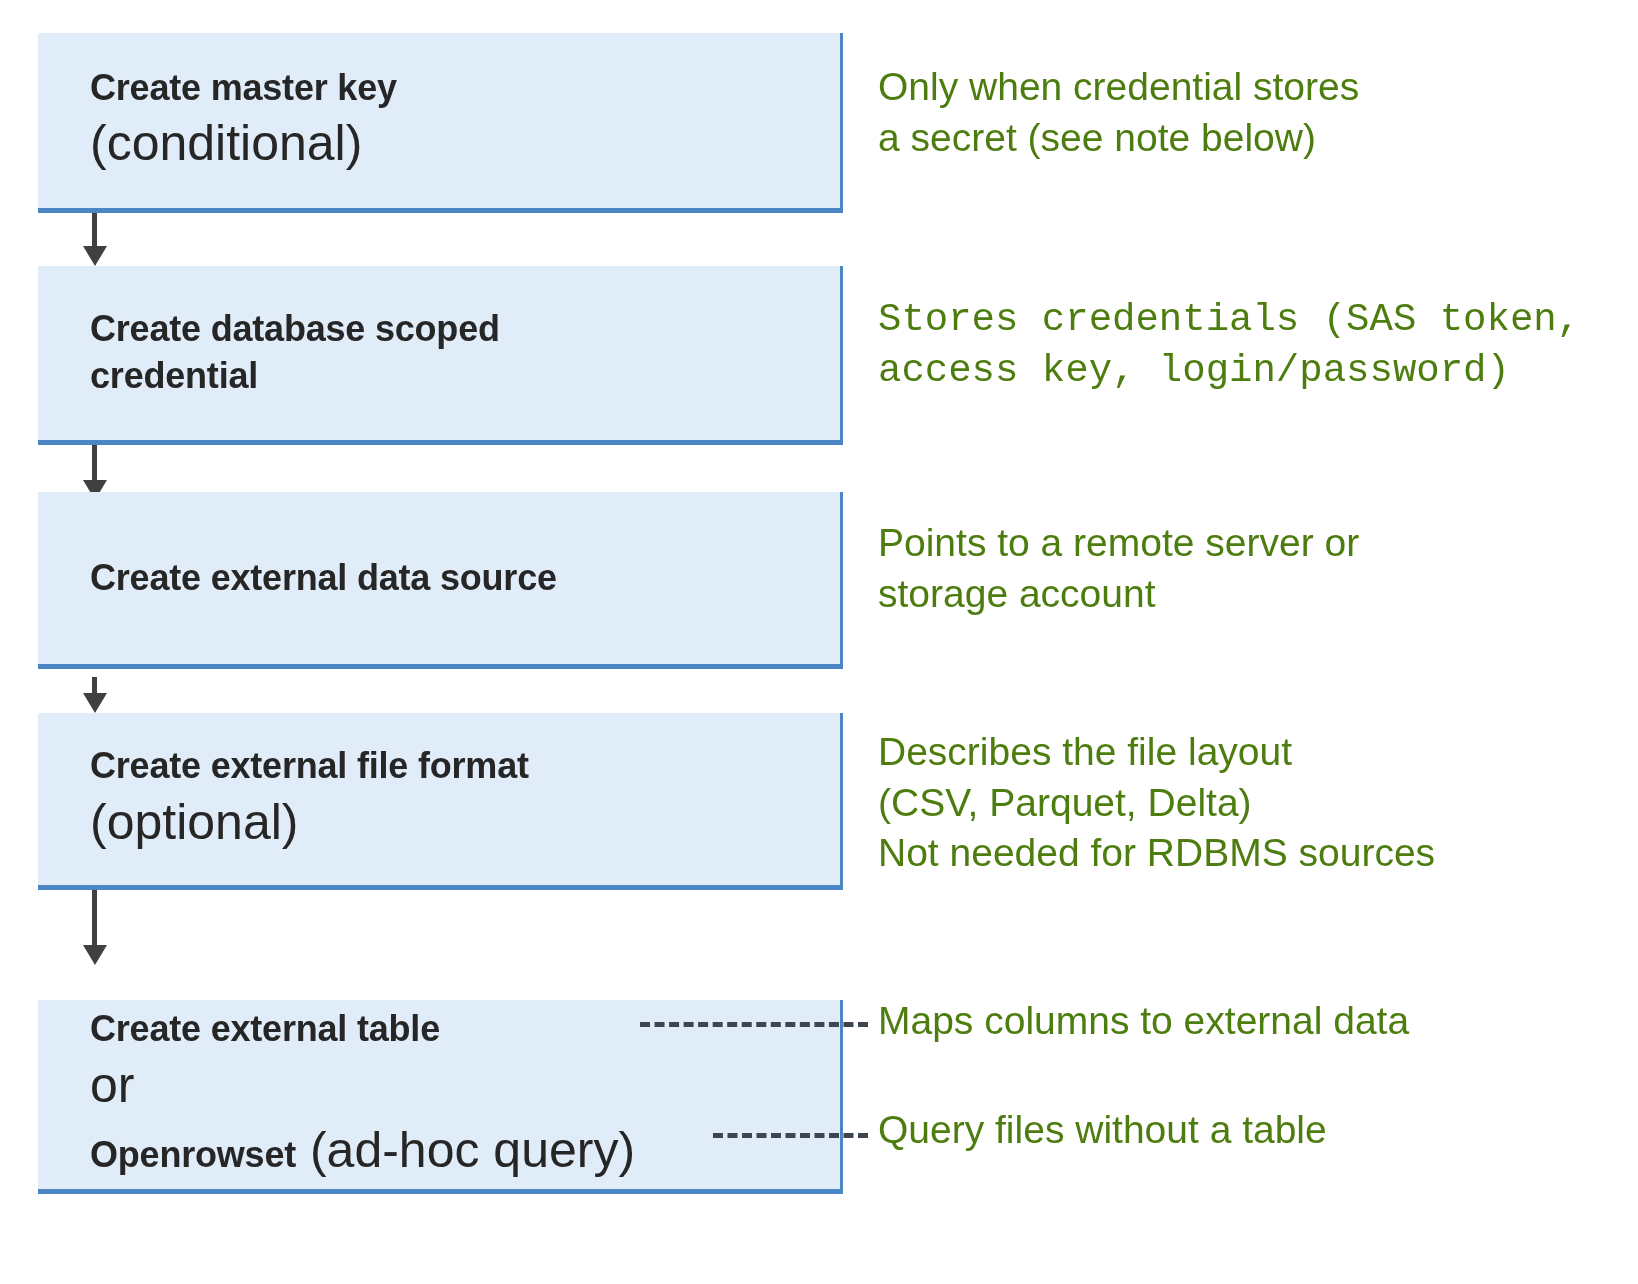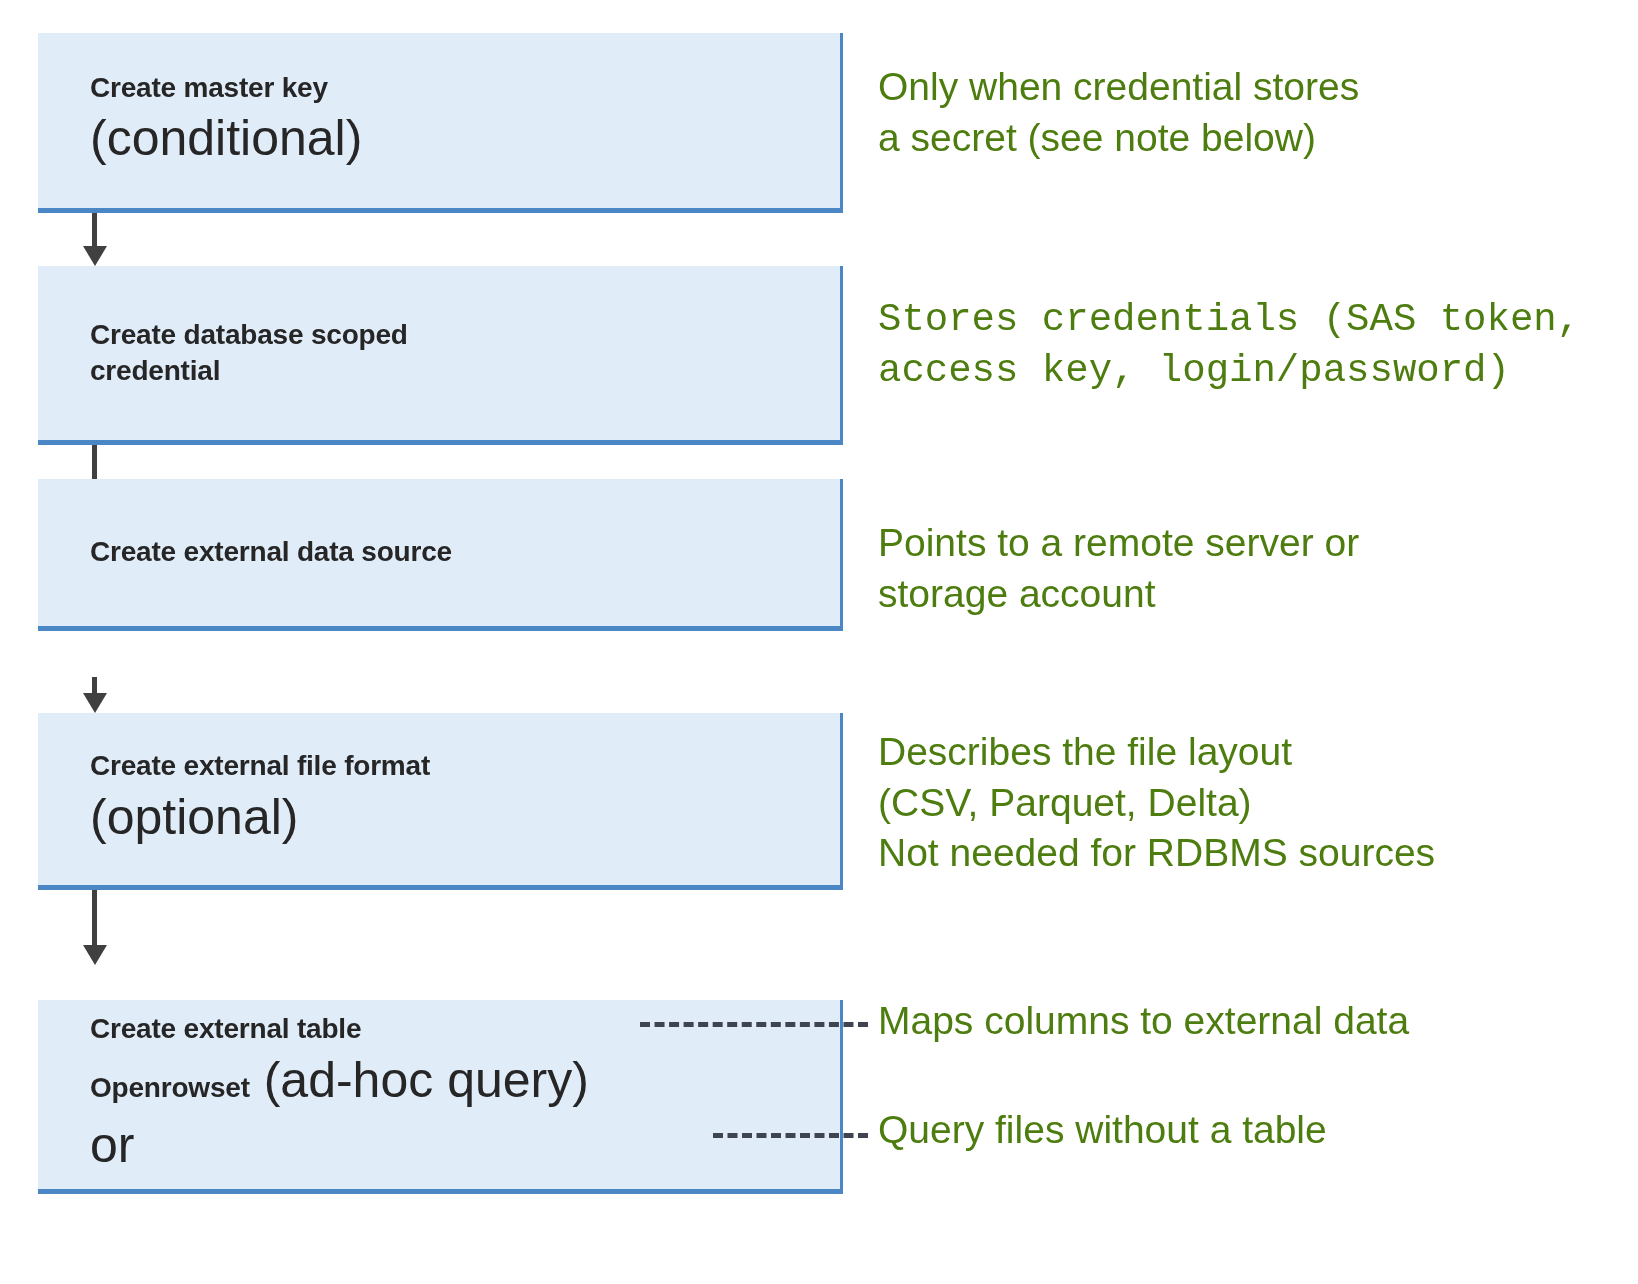--- a/index.html
+++ b/index.html
@@ -38,35 +38,35 @@
     justify-content: center;
   }
 
   .step-text {
     padding-left: 52px;
     line-height: 1.30;
     font-size: 39px;
   }
   .step-title {
     font-weight: bold;
-    font-size: 28px;
+    font-size: 36px;
     letter-spacing: -0.2px;
   }
   .step-sub {
     font-weight: normal;
     font-size: 50px;
   }
   .step-line {
     white-space: nowrap;
   }
 
   
   #box-master-key   { top: 33px;   height: 180px; }
   #box-scoped-cred  { top: 266px;  height: 179px; }
-  #box-data-source  { top: 479px;  height: 152px; }
+  #box-data-source  { top: 492px;  height: 177px; }
   #box-file-format  { top: 713px;  height: 177px; }
   #box-table-or-rowset { top: 1000px; height: 194px; }
 
   
   .arrow {
     position: absolute;
     left: 83px;
     width: 24px;
   }
   .arrow .stem {
@@ -187,22 +187,22 @@
     <div class="head"></div>
   </div>
 
   <div class="note" id="note-file-format">Describes the file layout
 (CSV, Parquet, Delta)
 Not needed for RDBMS sources</div>
 
   <div class="step-box" id="box-table-or-rowset">
     <div class="step-text">
       <div class="step-line step-title">Create external table</div>
+      <div class="step-line step-sub">or</div>
       <div class="step-line"><span class="step-title">Openrowset</span><span class="step-sub"> (ad-hoc query)</span></div>
-      <div class="step-line step-sub">or</div>
     </div>
   </div>
 
   <div class="dash-line" id="dash-table"></div>
   <div class="dash-line" id="dash-rowset"></div>
 
   <div class="note" id="note-maps-columns">Maps columns to external data</div>
   <div class="note" id="note-query-files">Query files without a table</div>
 
 </div>

